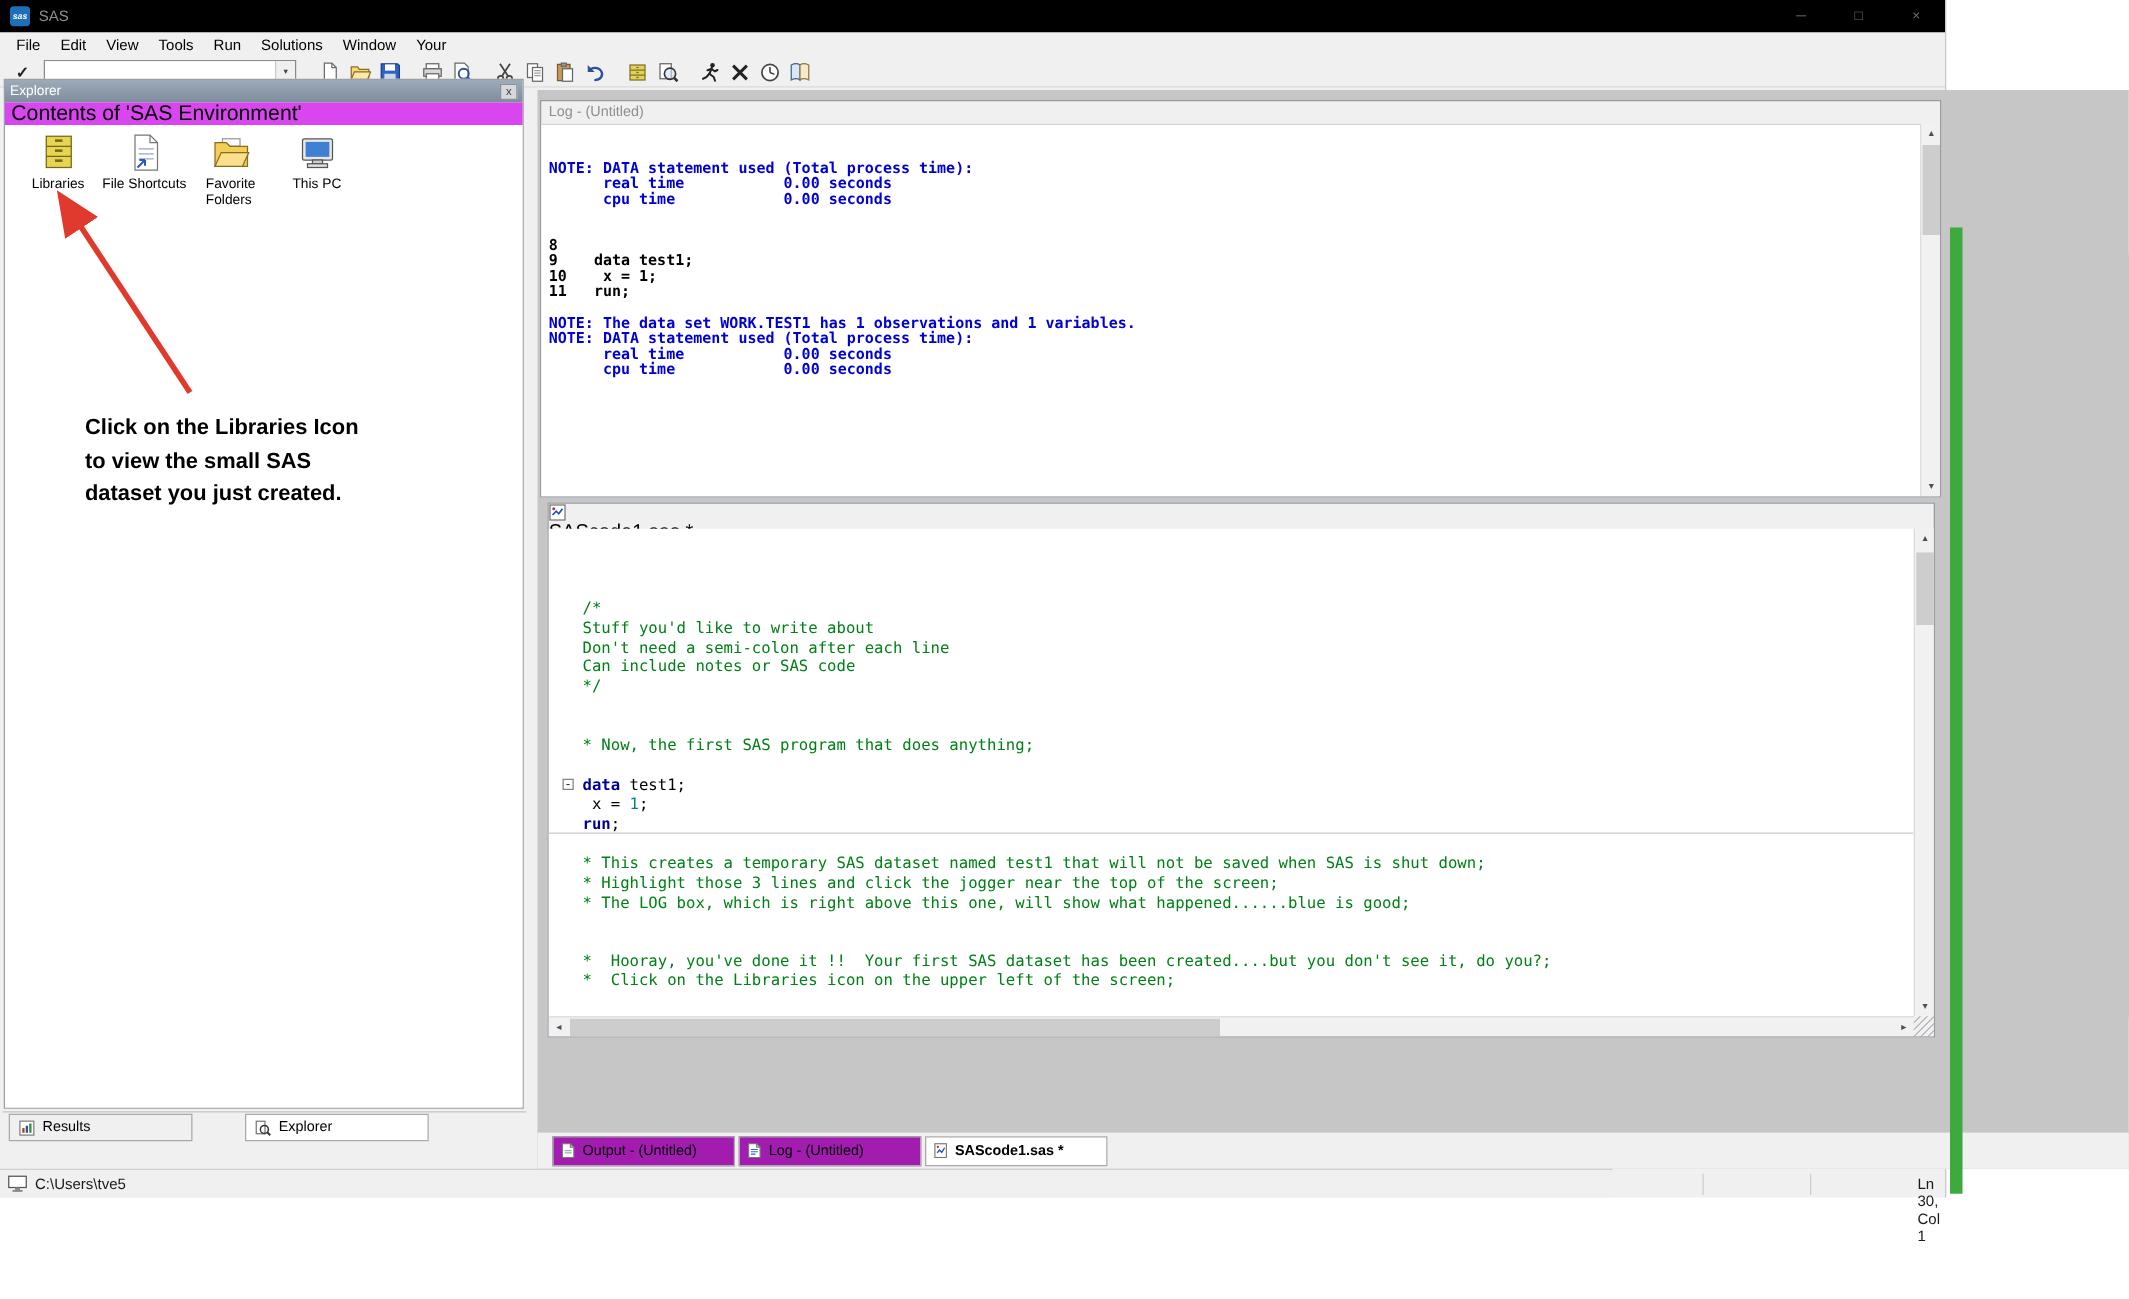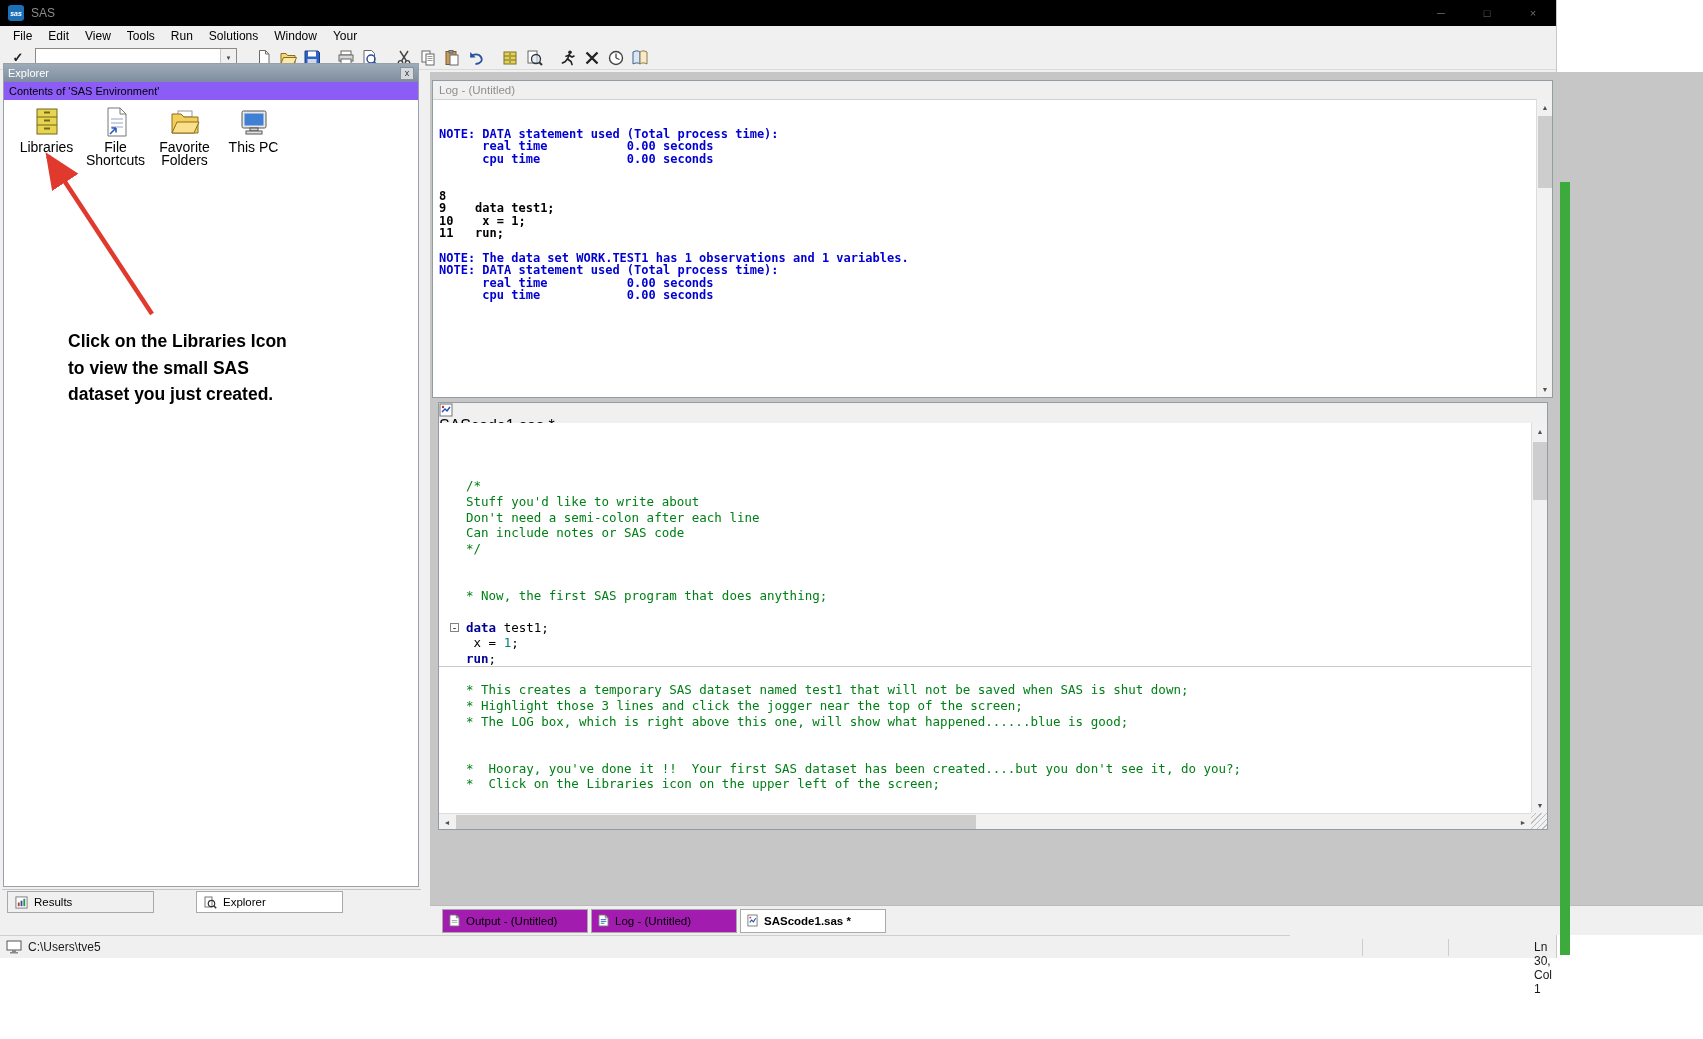--- a/index.html
+++ b/index.html
@@ -30,26 +30,26 @@
   #cmdbox{ width:202px; height:19px; border:1px solid #8a8a8a; background:#fff; display:flex; margin:0 5px; }
   #cmd-input{ flex:1; border:0; outline:0; font-size:11px; padding:0 3px; font-family:inherit; background:#fff; }
   #cmd-arrow{ width:16px; background:#f0f0f0; border-left:1px solid #c8c8c8; display:flex; align-items:center; justify-content:center; font-size:6px; color:#444; }
   .tb-sep{ width:10px; }
 
   
   #left-dock{ position:absolute; left:2px; top:61px; width:419px; height:853px; }
   #explorer-window{ position:absolute; left:1px; top:2px; width:416px; height:824px; border:1px solid #98a0a8; background:#f0f0f0; }
   #explorer-titlebar{ height:18px; background:linear-gradient(#9dabb9,#7e8d9d); display:flex; align-items:center; padding:0 4px; color:#fff; font-size:11px; }
   #explorer-close{ margin-left:auto; width:14px; height:13px; background:#d6dade; border:1px solid #8a9097; color:#333; font-size:9px; line-height:11px; text-align:center; }
-  #contents-label{ height:18px; display:flex; align-items:center; padding-left:5px; font-size:11px; color:#000; background:#8b5cf6; }
+  #contents-label{ height:18px; display:flex; align-items:center; padding-left:5px; font-size:17px; color:#000; background:#d946ef; }
   #explorer-content{ position:relative; width:414px; height:786px; background:#fff; overflow:hidden; }
   #exp-items{ display:flex; padding:6px 0 0 8px; }
   .exp-item{ width:69px; display:flex; flex-direction:column; align-items:center; }
   .exp-icon svg{ width:32px; height:32px; display:block; }
-  .exp-label{ margin-top:3px; font-size:14px; line-height:13px; text-align:center; white-space:pre-line; color:#000; }
+  .exp-label{ margin-top:3px; font-size:11px; line-height:13px; white-space:pre-line; color:#000; }
   #arrow-overlay{ position:absolute; left:0; top:0; pointer-events:none; }
   #annotation{ position:absolute; left:64px; top:228px; font-size:17.5px; font-weight:bold; line-height:26.5px; color:#000; }
   #dock-tabs{ position:absolute; left:0; right:0; bottom:0; height:25px; background:#f0f0f0; border-top:1px solid #c4c4c4; display:flex; align-items:center; padding-left:5px;gap:40px; }
   .dock-tab{ width:147px; height:22px; display:flex; align-items:center; gap:6px; padding-left:7px; font-size:11.5px; border:1px solid #a9a9a9; background:#f0f0f0; margin-right:2px; color:#000; }
   .dock-tab.active{ background:#fff; }
   .dt-icon svg{ display:block; }
 
   
   #mdi{ position:absolute; left:430px; top:72px; width:1279px; height:863px; background:#c6c6c6; }
 

